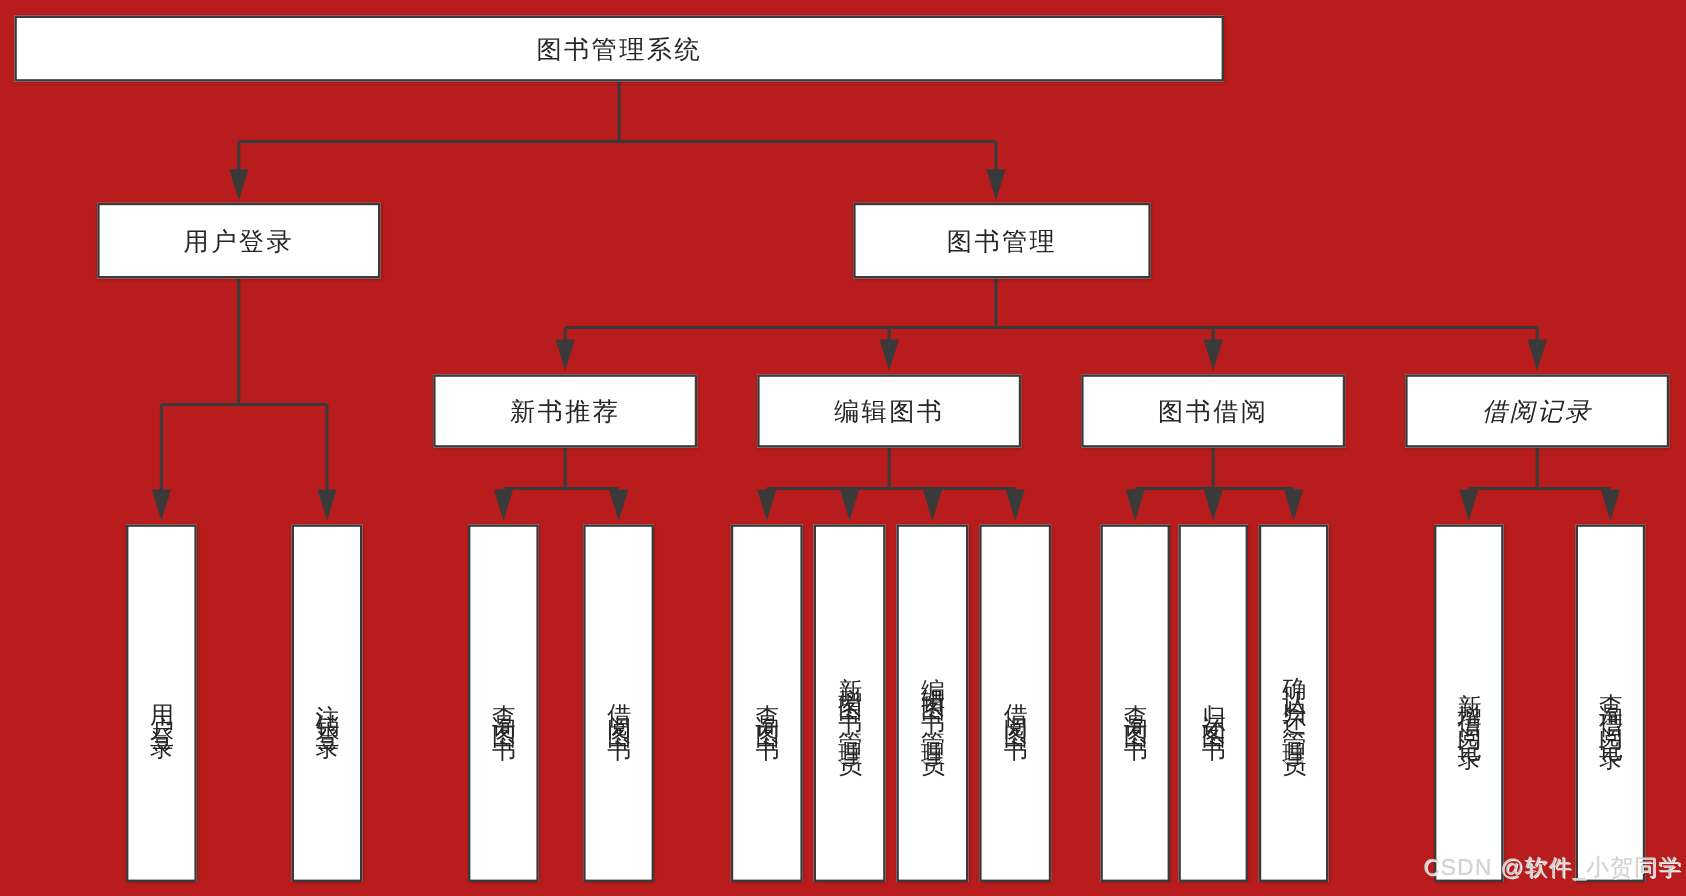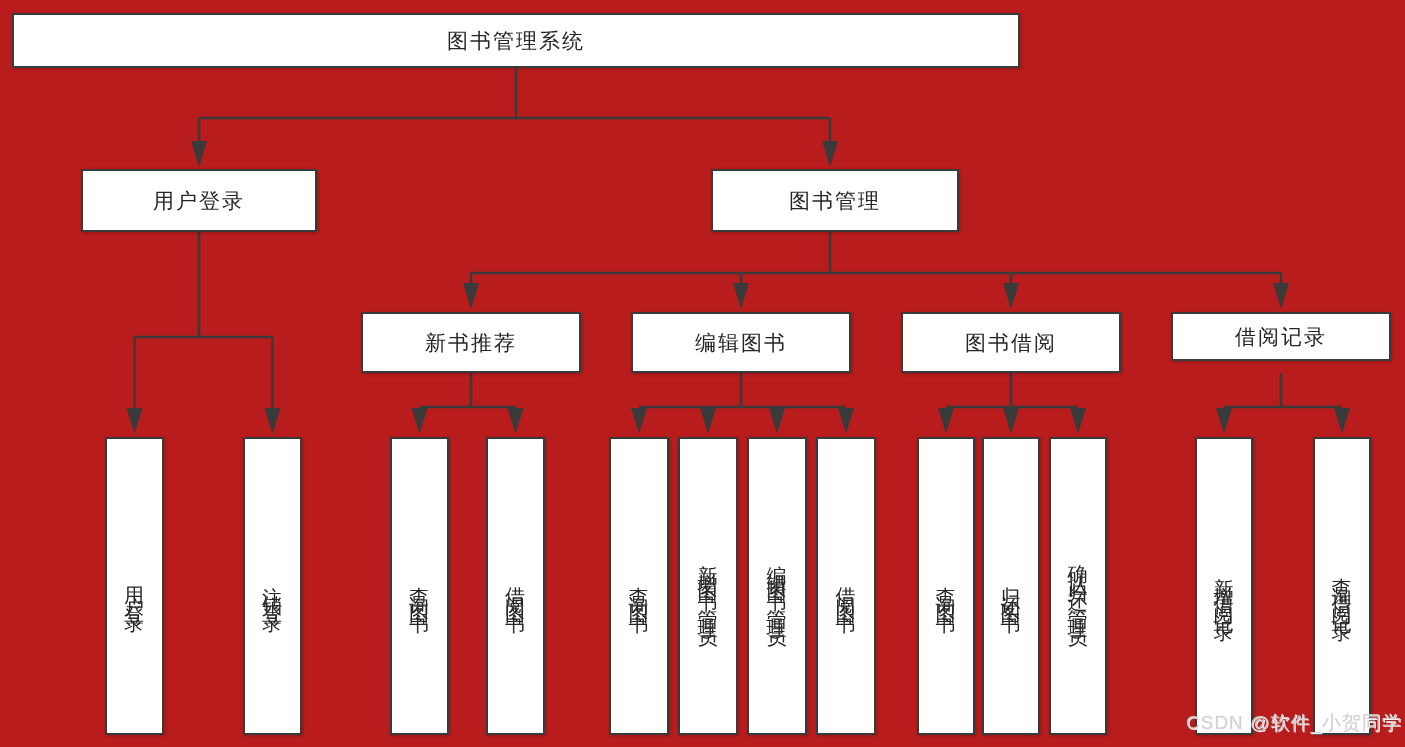--- a/index.html
+++ b/index.html
@@ -120,21 +120,21 @@
   </svg>
 
   <div class="box root-box" style="left:12px; top:13px; width:1008px; height:55px;">图书管理系统</div>
 
   <div class="box h-box" style="left:81px; top:169px; width:236px; height:63px;">用户登录</div>
   <div class="box h-box" style="left:711px; top:169px; width:248px; height:63px;">图书管理</div>
 
   <div class="box h-box" style="left:361px; top:312px; width:220px; height:61px;">新书推荐</div>
   <div class="box h-box" style="left:631px; top:312px; width:220px; height:61px;">编辑图书</div>
   <div class="box h-box" style="left:901px; top:312px; width:220px; height:61px;">图书借阅</div>
-  <div class="box h-box" style="left:1171px; top:312px; width:220px; height:49px;">借阅记录</div>
+  <div class="box h-box" style="left:1171px; top:312px; width:220px; height:61px;font-style:italic;">借阅记录</div>
 
   <div class="box v-box" style="left:105px; top:437px; width:59px; height:298px;">用户登录</div>
   <div class="box v-box" style="left:243px; top:437px; width:59px; height:298px;">注销登录</div>
 
   <div class="box v-box" style="left:390px; top:437px; width:59px; height:298px;">查询图书</div>
   <div class="box v-box" style="left:486px; top:437px; width:59px; height:298px;">借阅图书</div>
 
   <div class="box v-box" style="left:609px; top:437px; width:60px; height:298px;">查询图书</div>
   <div class="box v-box" style="left:678px; top:437px; width:60px; height:298px;">新增图书（管理员）</div>
   <div class="box v-box" style="left:747px; top:437px; width:60px; height:298px;">编辑图书（管理员）</div>

